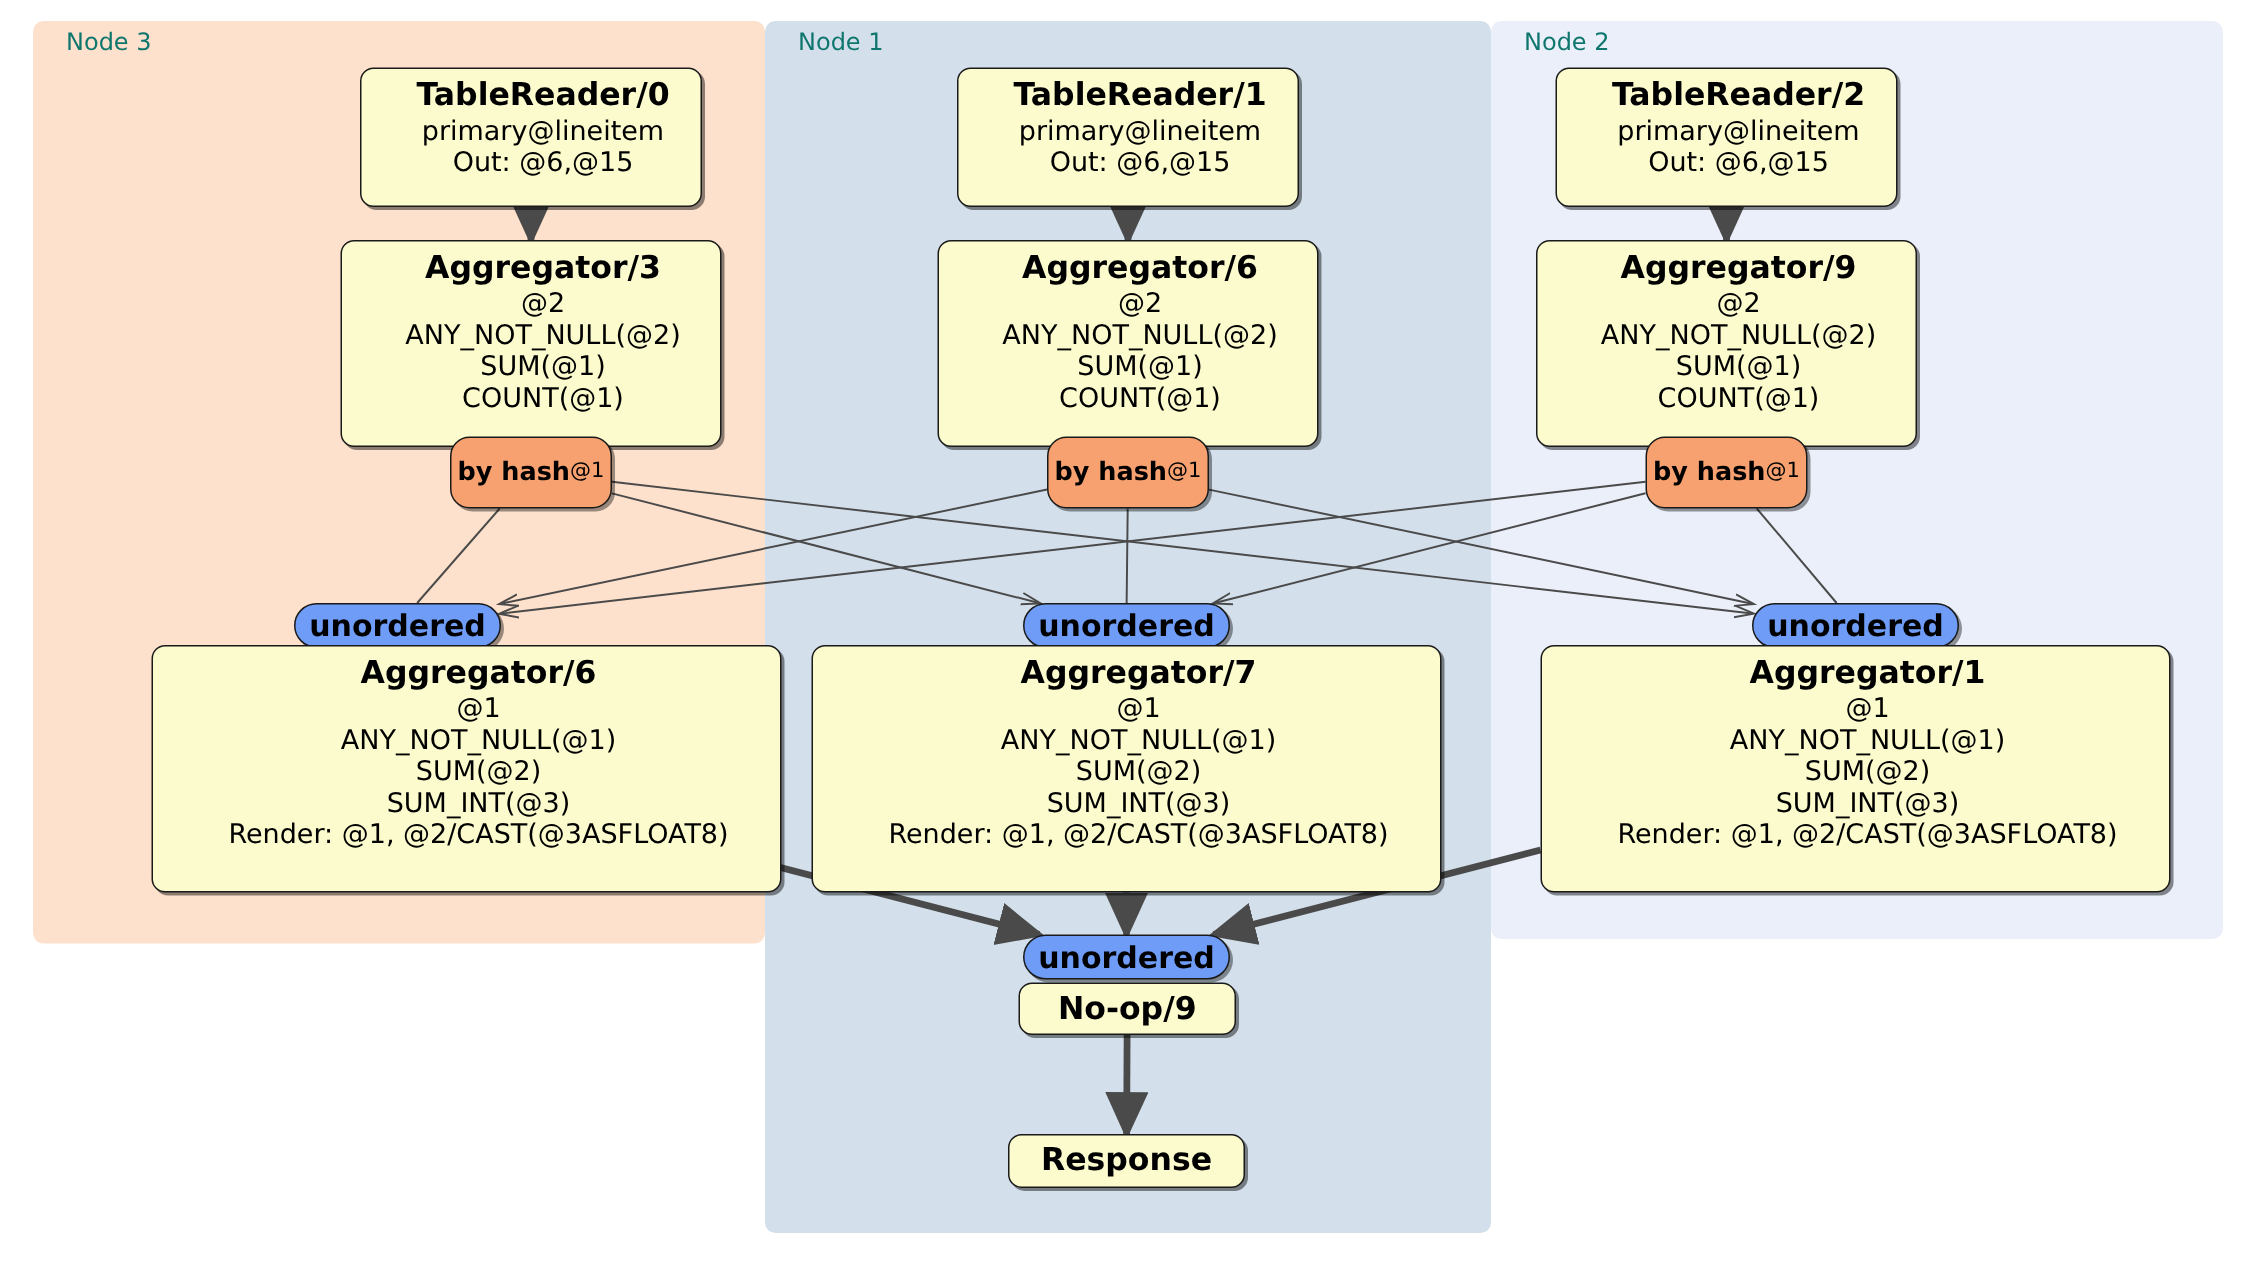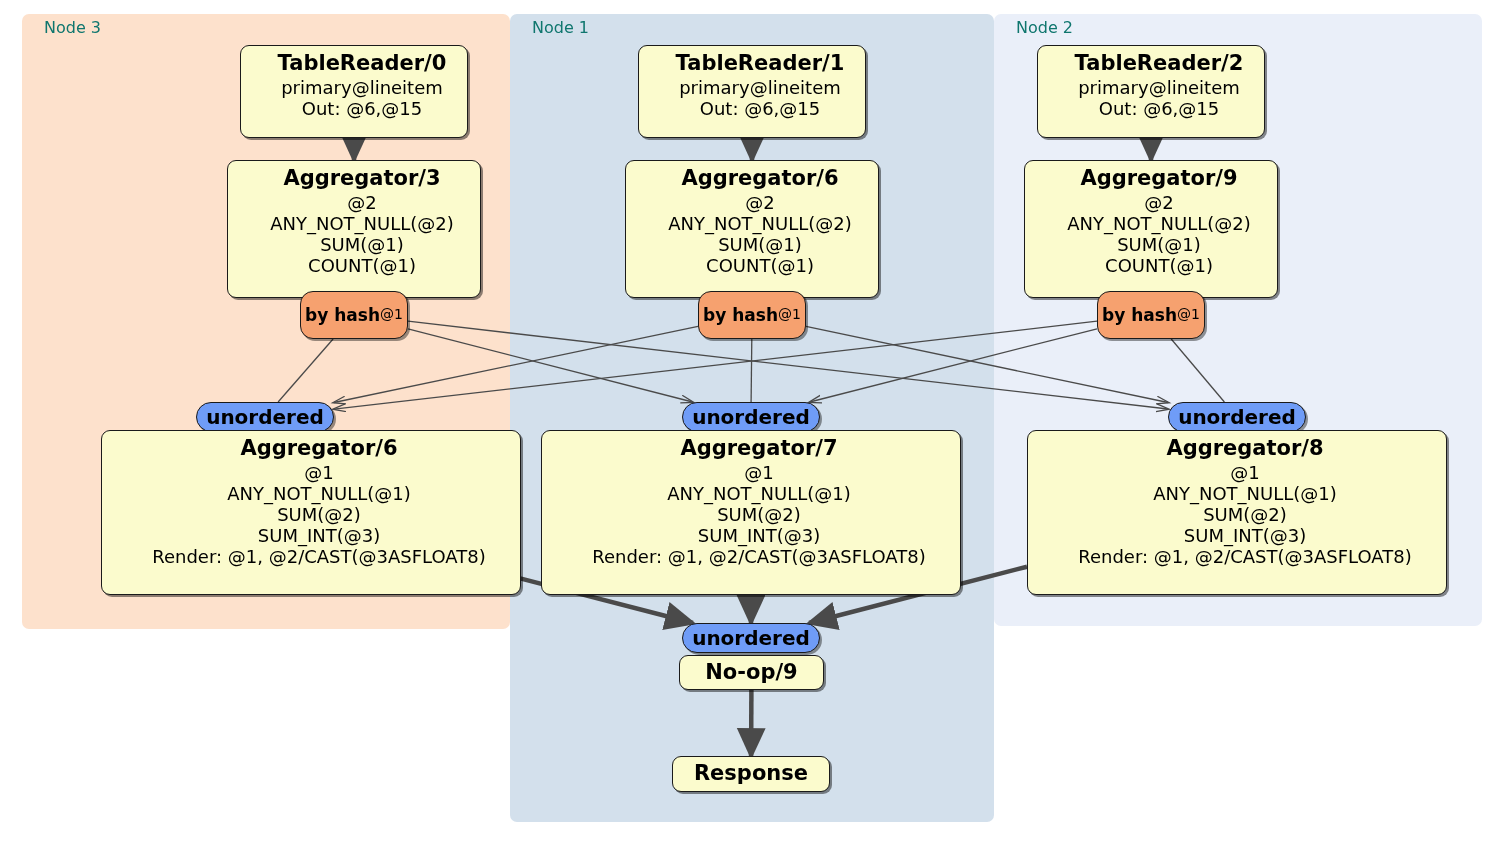--- a/index.html
+++ b/index.html
@@ -227,21 +227,21 @@
   <div class="node box" id="n-aggregator_7" style="left: 541px; top: 430px; width: 420px; height: 165px;">
     <div class="title">Aggregator/7</div>
     <div class="line">@1</div>
     <div class="line">ANY_NOT_NULL(@1)</div>
     <div class="line">SUM(@2)</div>
     <div class="line">SUM_INT(@3)</div>
     <div class="line">Render: @1, @2/CAST(@3ASFLOAT8)</div>
   </div>
 
   <div class="node box" id="n-aggregator_8" style="left: 1027px; top: 430px; width: 420px; height: 165px;">
-    <div class="title">Aggregator/8</div>
+    <div class="title">Aggregator/1</div>
     <div class="line">@1</div>
     <div class="line">ANY_NOT_NULL(@1)</div>
     <div class="line">SUM(@2)</div>
     <div class="line">SUM_INT(@3)</div>
     <div class="line">Render: @1, @2/CAST(@3ASFLOAT8)</div>
   </div>
 
   <div class="node pill unordered" id="n-unordered_final" style="left: 682px; top: 623px; width: 138px; height: 30px;">
     <div class="title">unordered</div>
   </div>

